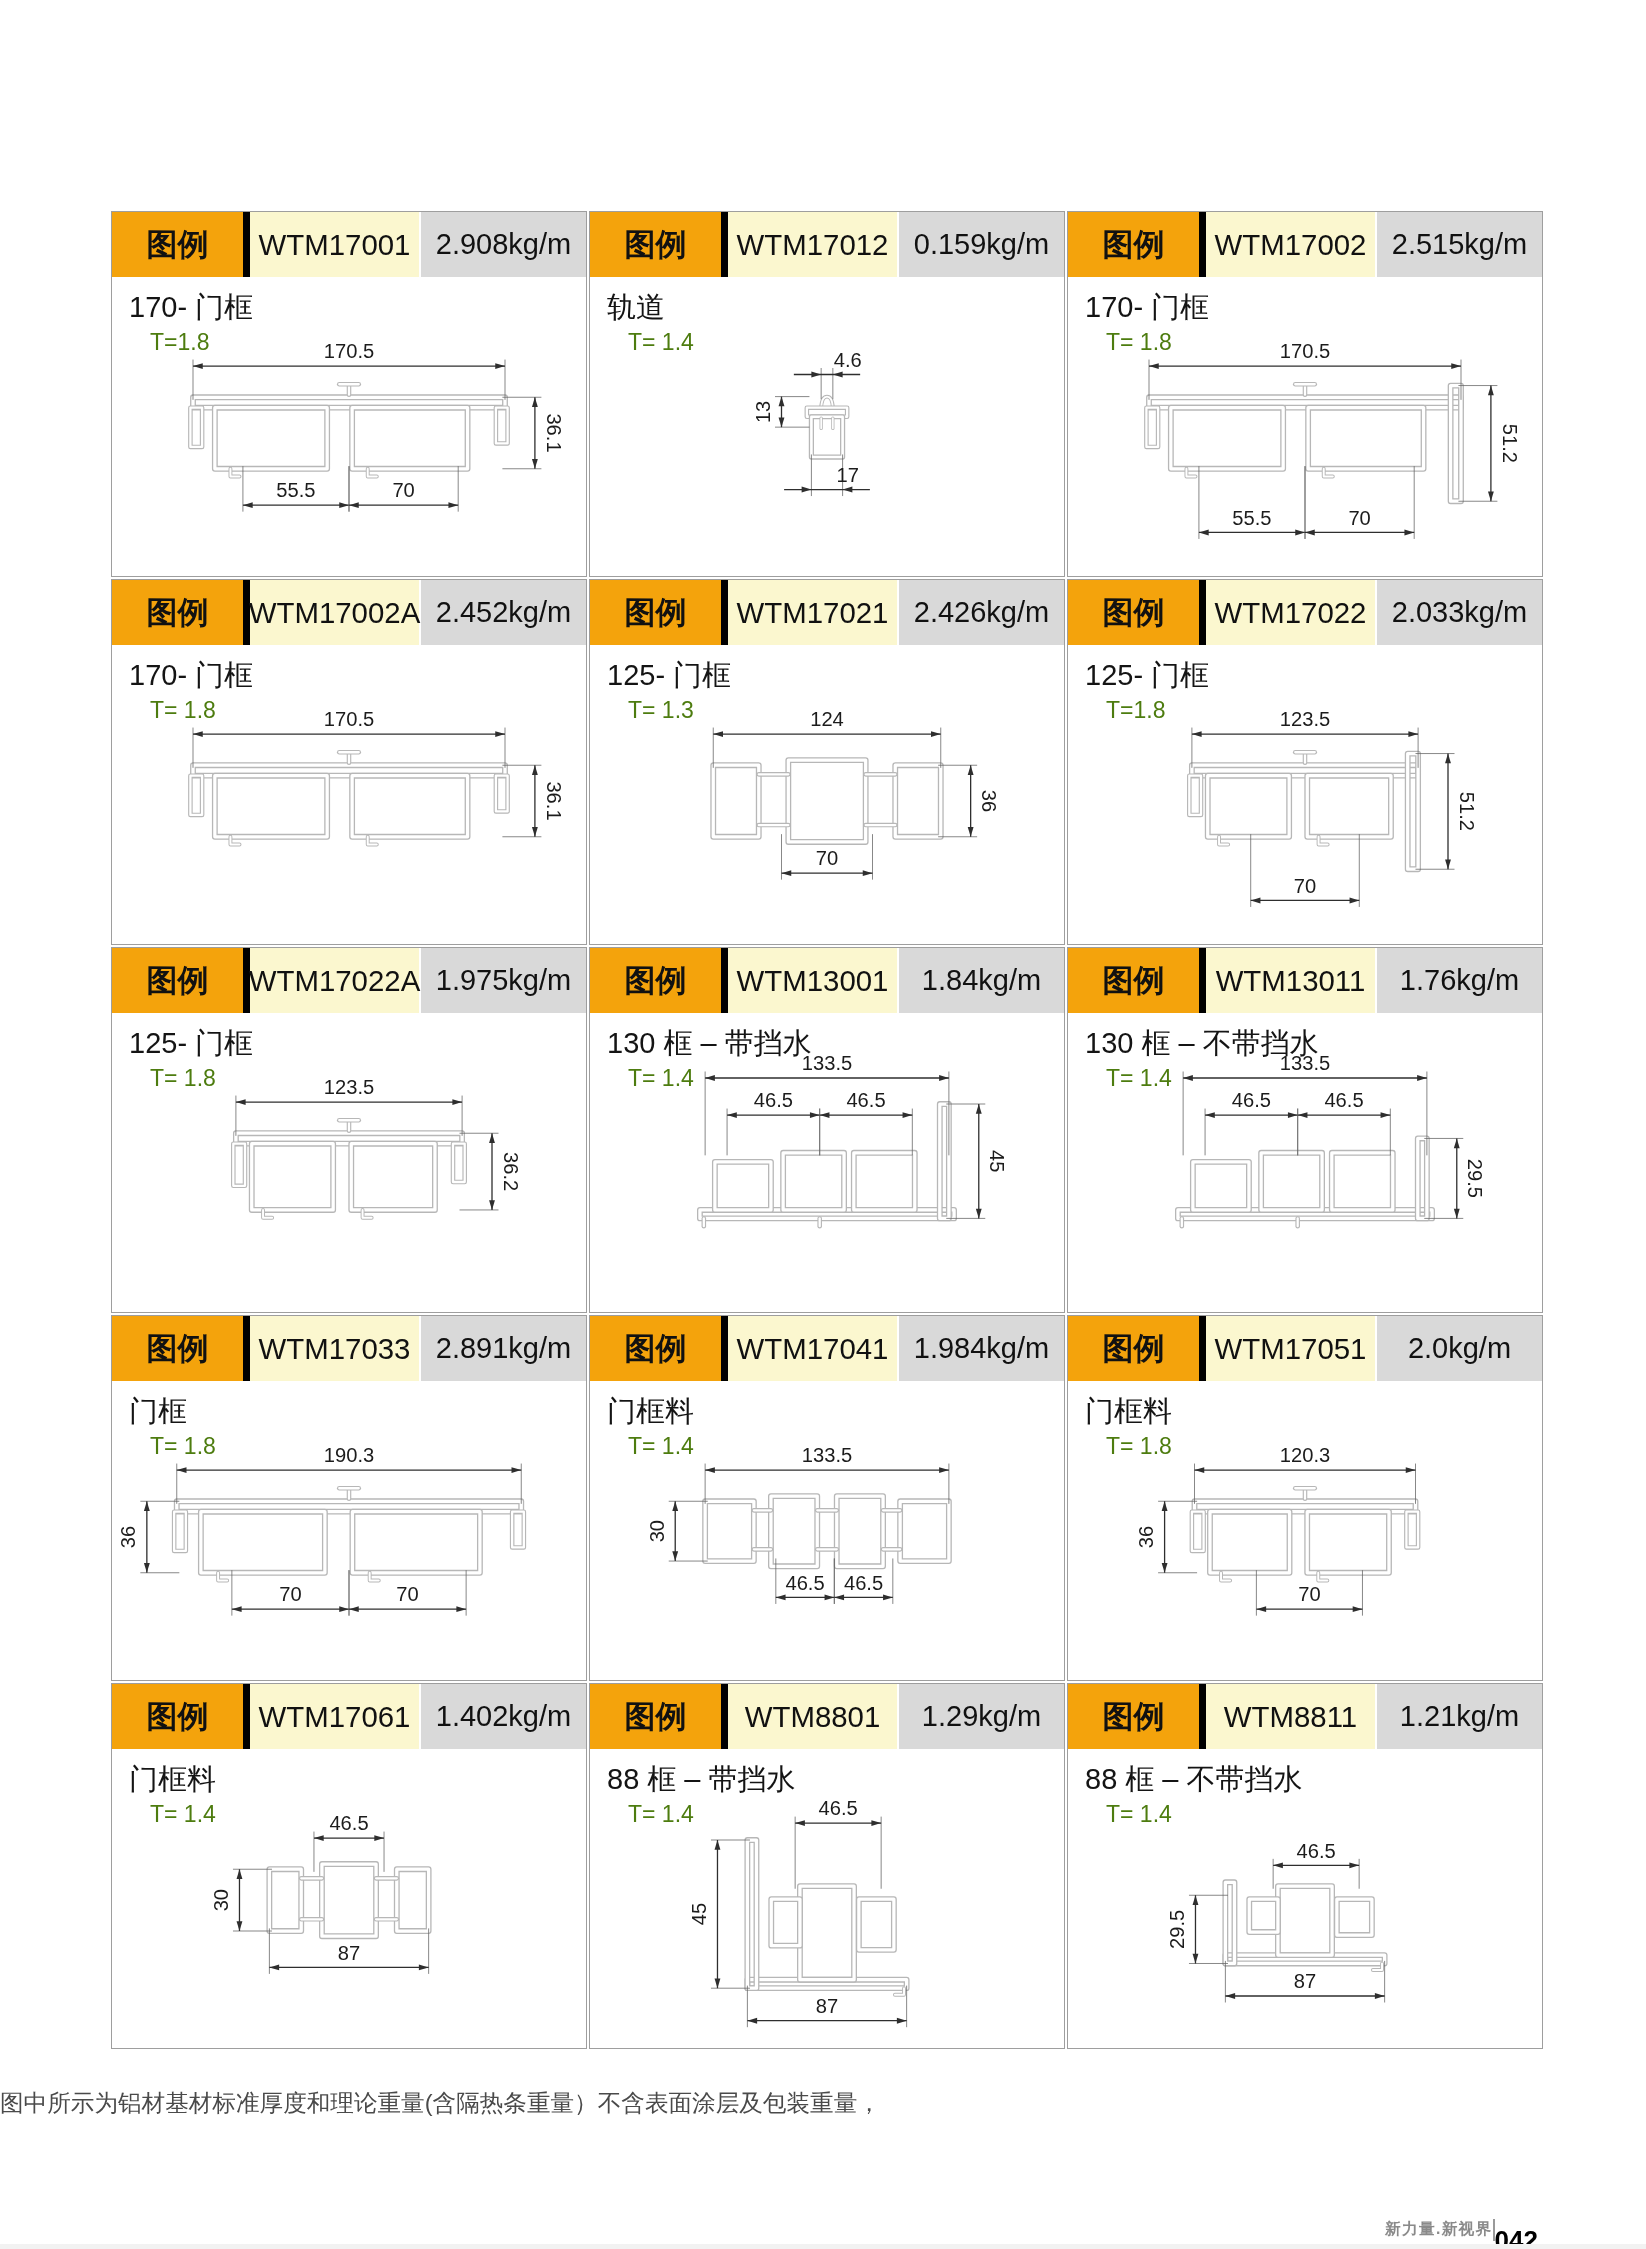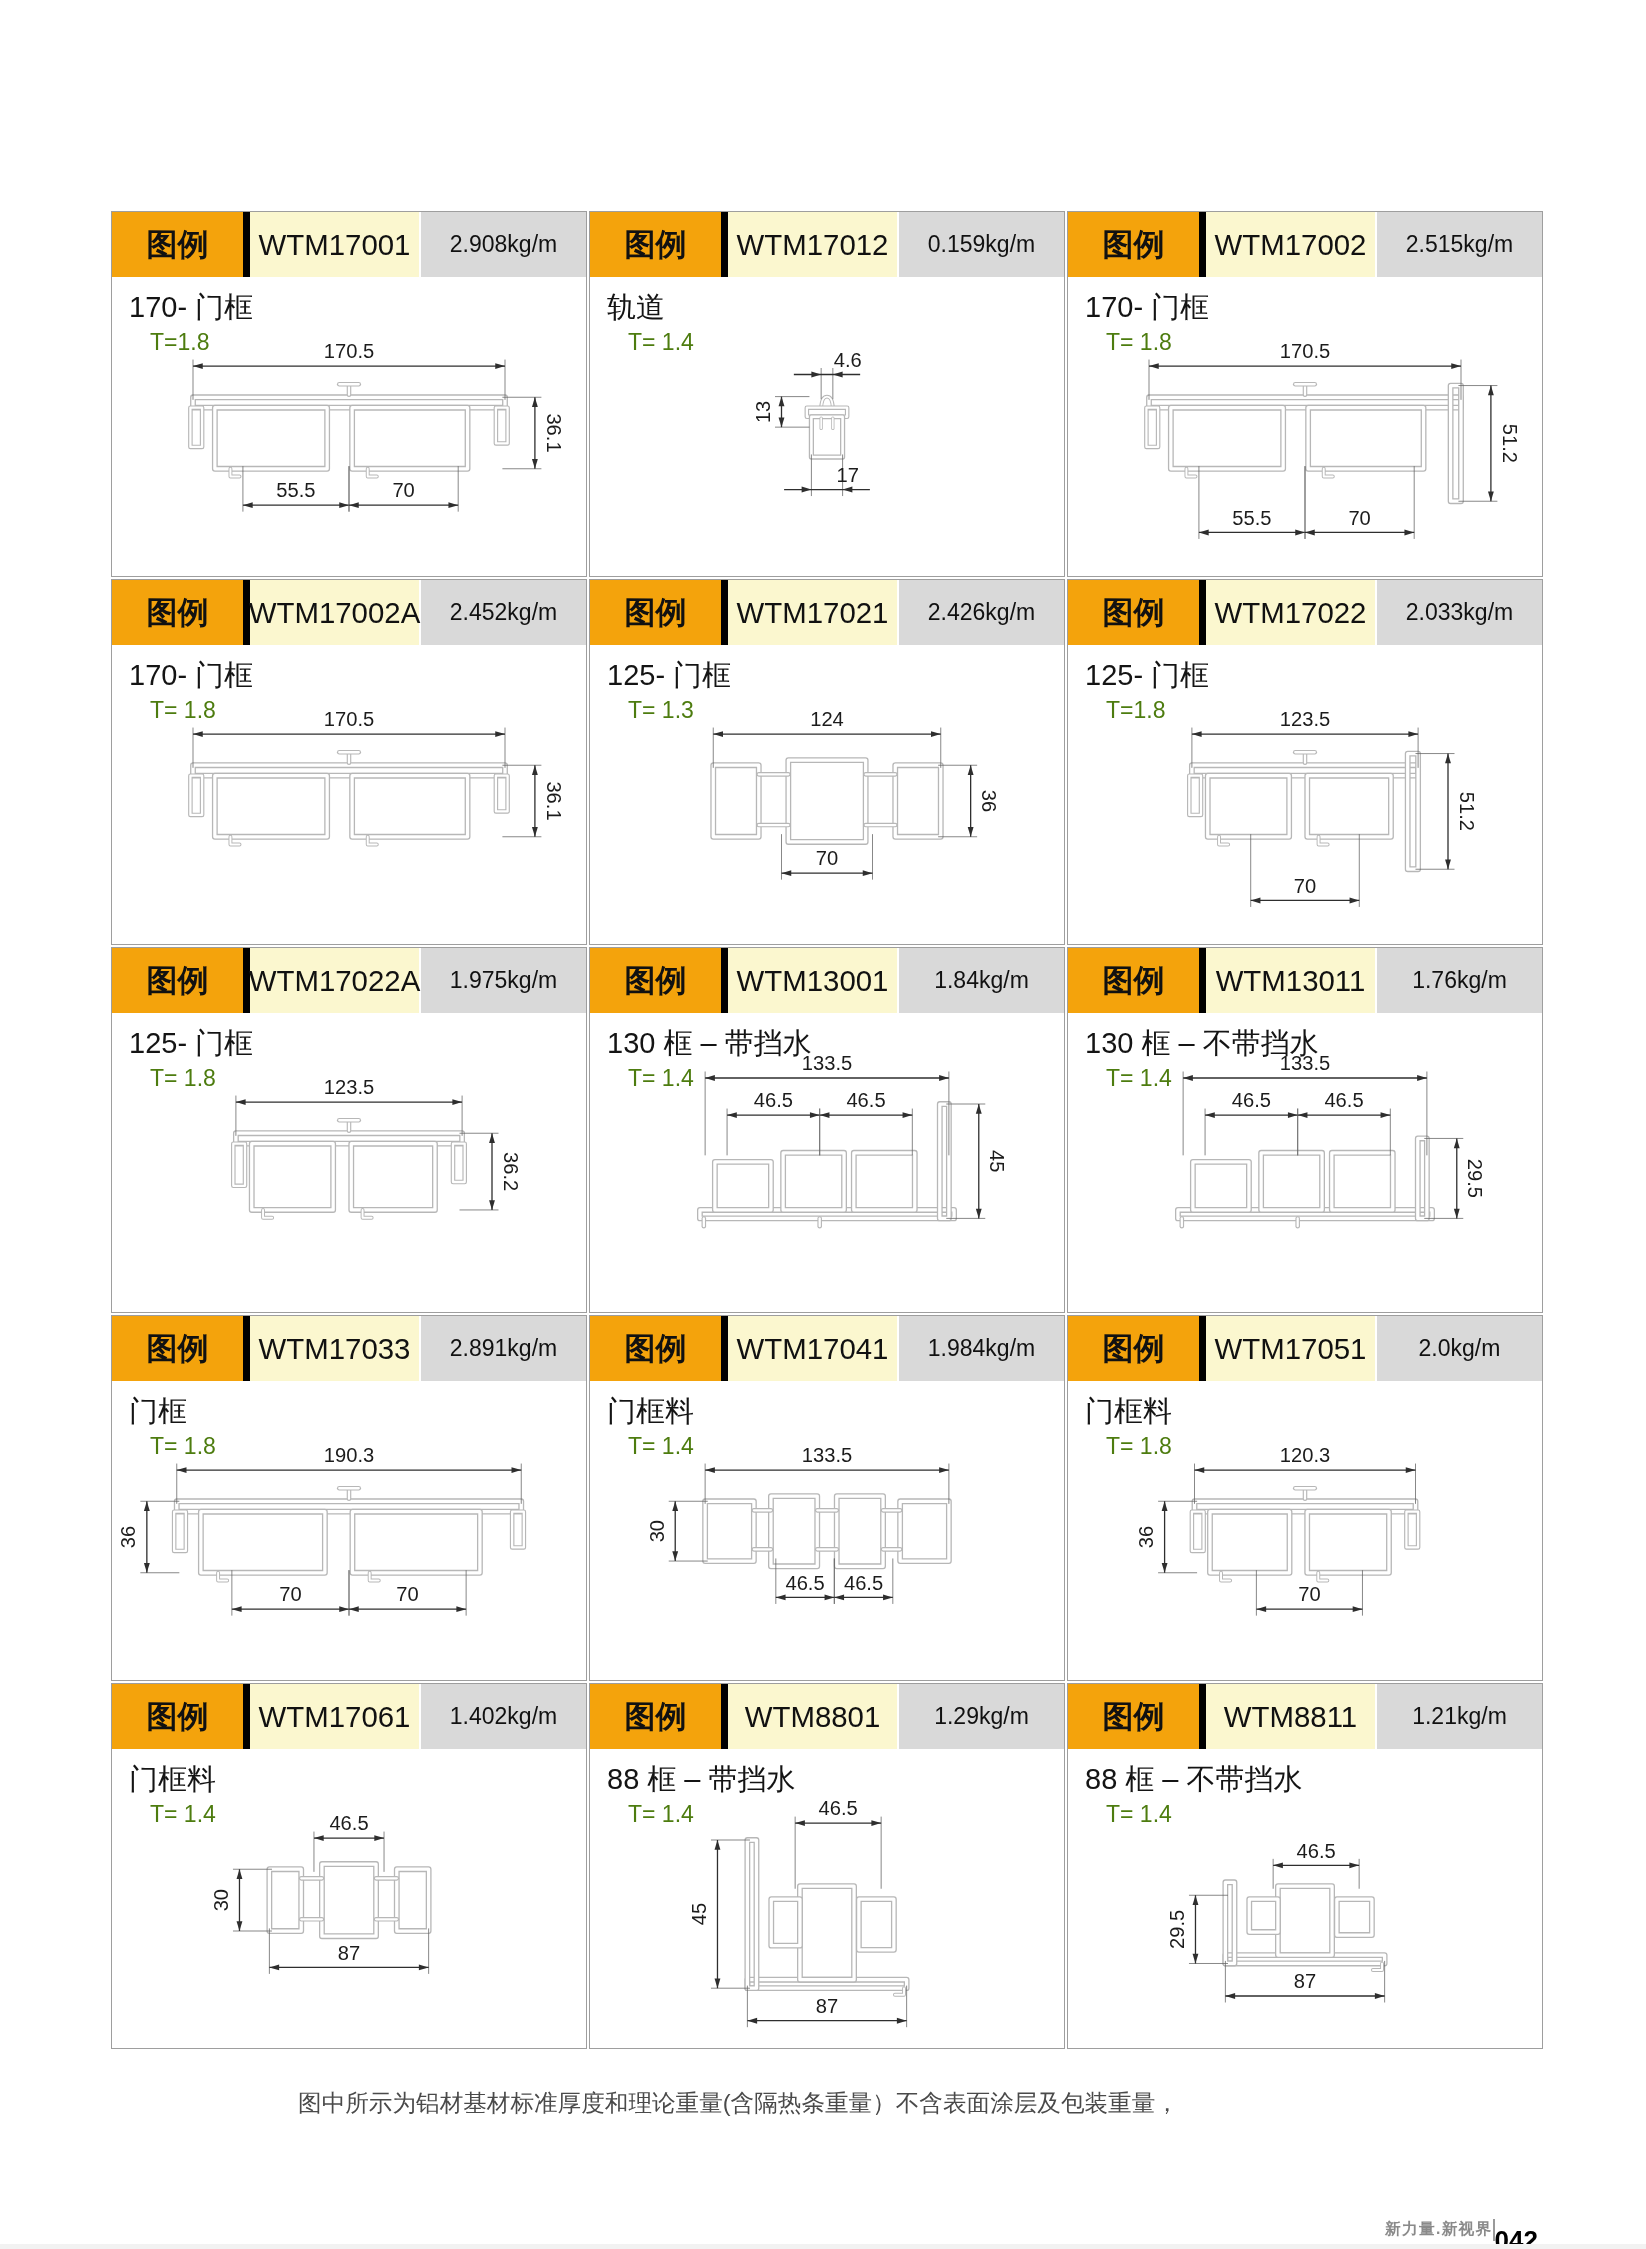--- a/index.html
+++ b/index.html
@@ -9,27 +9,27 @@
   }
   #grid{
     position:absolute;left:111px;top:211px;
     display:grid;grid-template-columns:repeat(3,476px);grid-auto-rows:366px;gap:2px;
   }
   .cell{border:1.3px solid #9e9e9e;box-sizing:border-box;background:#fff;display:flex;flex-direction:column;}
   .cell-header{display:flex;height:65px;flex:0 0 65px;}
   .hd{display:flex;align-items:center;justify-content:center;box-sizing:border-box;white-space:nowrap;}
   .hd-legend{width:131px;background:#f4a30c;font-weight:bold;font-size:31px;color:#111;}
   .hd-model{width:178px;background:#fbf7cf;border-left:7px solid #000000;border-right:2px solid #fff;font-size:29.4px;color:#111;}
-  .hd-weight{flex:1;background:#d9d9d9;font-size:23px;color:#111;}
+  .hd-weight{flex:1;background:#d9d9d9;font-size:29px;color:#111;}
   .cell-body{position:relative;flex:1;}
   .p-name{position:absolute;left:17px;top:11px;font-size:29px;color:#141414;}
   .p-thk{position:absolute;left:38px;top:52px;font-size:23px;color:#4d7c0f;}
   svg.drawing{position:absolute;left:0;top:0;width:100%;height:100%;}
   .note{
-    position:absolute;left:0;top:2085px;width:1477px;text-align:center;
+    position:absolute;left:0;top:2085px;width:1477px;
     font-size:23.6px;line-height:37px;color:#4a4a4a;
   }
   .pagefoot{position:absolute;top:2203px;right:109px;display:flex;align-items:center;gap:0;}
   .brand{font-size:15.7px;font-weight:bold;color:#8a8a8a;letter-spacing:1.3px;}
   .pf-div{width:2px;height:22px;background:#9a9a9a;}
   .pagenum{font-size:26px;font-weight:bold;color:#000000;margin-top:22px;}
   .bottomstrip{position:absolute;left:0;bottom:0;width:100%;height:6.5px;background:#f2f2f2;}
 </style>
 </head>
 <body>

